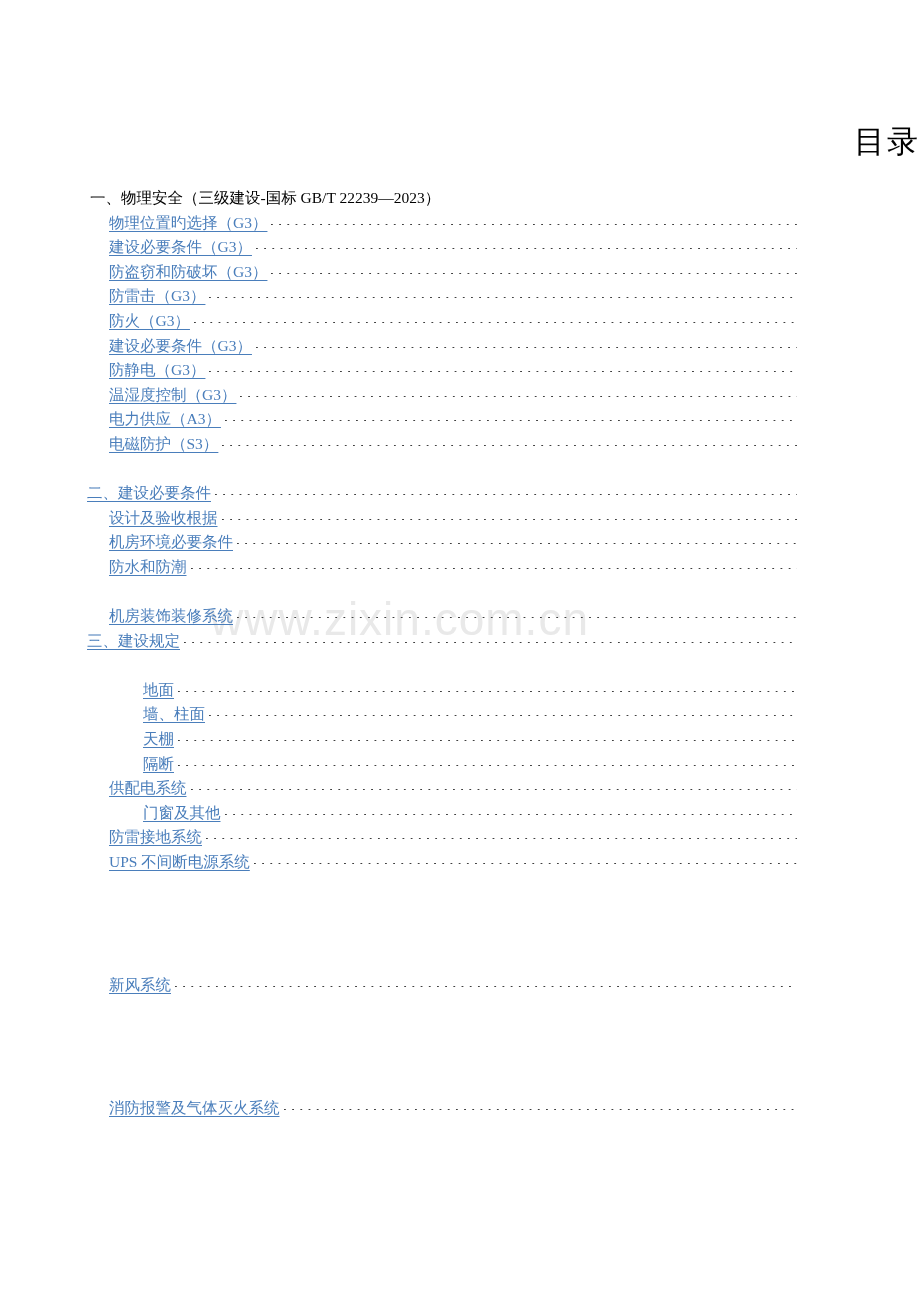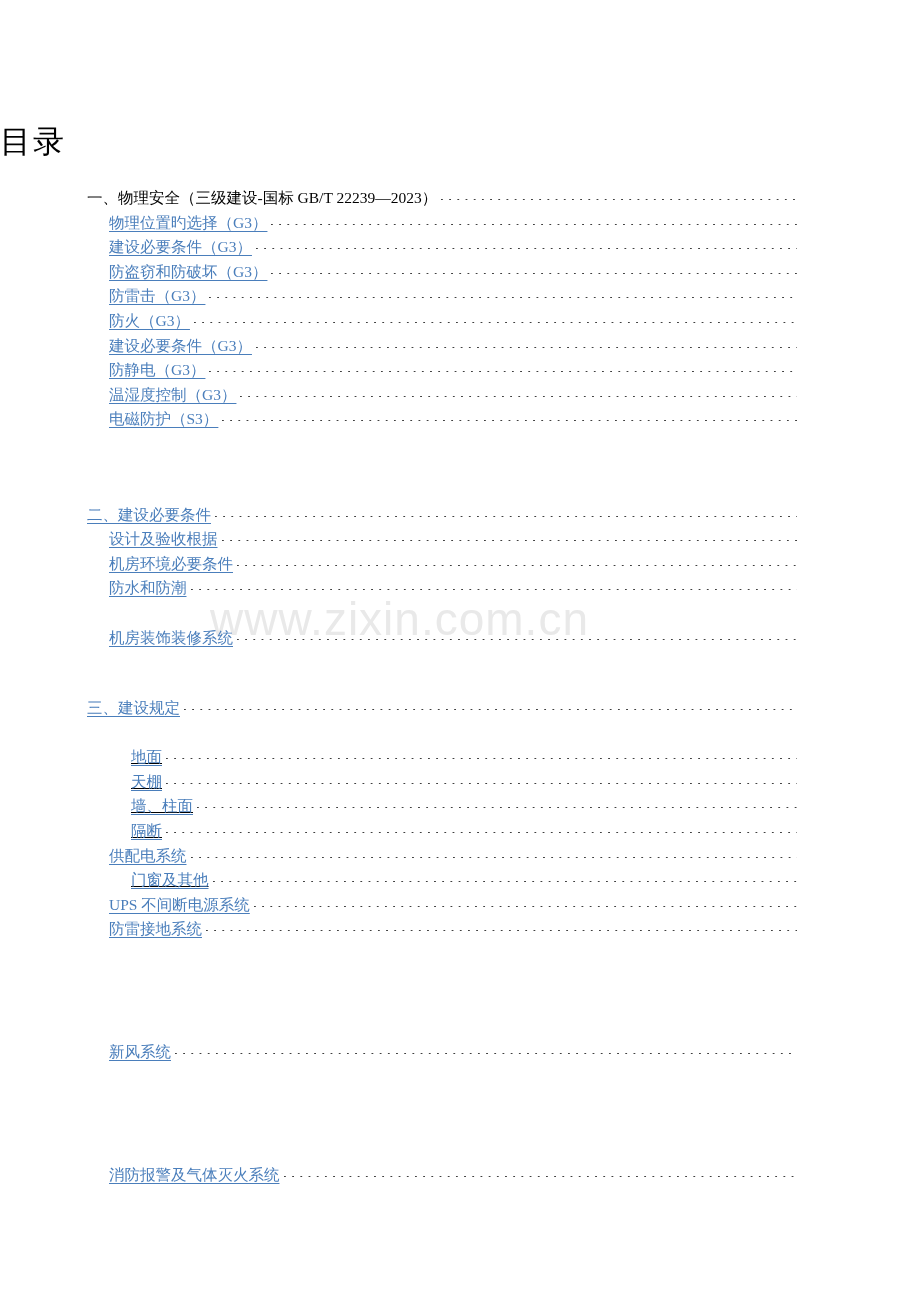--- a/index.html
+++ b/index.html
@@ -31,21 +31,21 @@
     pointer-events: none;
     z-index: 0;
   }
 
   
   .doc-title {
     position: absolute;
     left: 0;
     top: 120px;
     width: 920px;
-    text-align: left;
+    text-align: right;
     font-size: 31px;
     line-height: 44px;
     color: #000000;
     letter-spacing: 2px;
     z-index: 2;
   }
 
   
   .toc {
     position: absolute;
@@ -85,44 +85,44 @@
     left: 0;
     right: 0;
     top: 0;
     height: 2px;
     background-image: radial-gradient(circle at 1px 1px, #3f3f3f 0.9px, rgba(0,0,0,0) 1.1px);
     background-size: 8.2px 2px;
     background-repeat: repeat-x;
   }
 
   
-  .lvl0 { margin-left: 0px; }
+  .lvl0 { margin-left: 0px; flex-direction: column; }
   .lvl0 .label { color: #000000; }
 
   
-  .lvl0link { margin-left: 0px; margin-top: 46px; }
+  .lvl0link { margin-left: 0px; }
   .lvl0link .label {
     color: #4a7ebb;
     text-decoration: underline;
     text-underline-offset: 2.5px;
     text-decoration-thickness: 1px;
   }
 
   
   .lvl1 { margin-left: 22px; }
   .lvl1 .label {
     color: #4a7ebb;
     text-decoration: underline;
     text-underline-offset: 2.5px;
     text-decoration-thickness: 1px;
     text-align: center;
   }
 
   
-  .lvl2 { margin-left: 44px; text-decoration: underline; }
+  .lvl2 { margin-left: 56px; }
   .lvl2 .label {
     color: #4a7ebb;
     text-decoration: underline;
     text-underline-offset: 2.5px;
     text-decoration-thickness: 1px;
   }
 
   
   .cont { margin-left: 44px; }
 
@@ -172,20 +172,24 @@
       </div>
       <div class="toc-line lvl1">
         <span class="label">防静电（G3）</span>
         <span class="leader"></span>
       </div>
       <div class="toc-line lvl1">
         <span class="label">温湿度控制（G3）</span>
         <span class="leader"></span>
       </div>
       <div class="toc-line lvl1">
+        <span class="label">电力供应（A3）</span>
+        <span class="leader"></span>
+      </div>
+      <div class="toc-line lvl1">
         <span class="label">电磁防护（S3）</span>
         <span class="leader"></span>
       </div>
       <div class="spacer"></div>
       <div class="toc-line lvl0link">
         <span class="label">二、建设必要条件</span>
         <span class="leader"></span>
       </div>
       <div class="toc-line lvl1">
         <span class="label">设计及验收根据</span>
@@ -207,47 +211,47 @@
       <div class="toc-line lvl0link">
         <span class="label">三、建设规定</span>
         <span class="leader"></span>
       </div>
       <div class="toc-line cont"></div>
       <div class="toc-line lvl2">
         <span class="label">地面</span>
         <span class="leader"></span>
       </div>
       <div class="toc-line lvl2">
+        <span class="label">墙、柱面</span>
+        <span class="leader"></span>
+      </div>
+      <div class="toc-line lvl2">
         <span class="label">天棚</span>
         <span class="leader"></span>
       </div>
       <div class="toc-line lvl2">
-        <span class="label">墙、柱面</span>
-        <span class="leader"></span>
-      </div>
-      <div class="toc-line lvl2">
         <span class="label">隔断</span>
         <span class="leader"></span>
       </div>
       <div class="toc-line lvl1">
         <span class="label">供配电系统</span>
         <span class="leader"></span>
       </div>
       <div class="toc-line lvl2">
         <span class="label">门窗及其他</span>
         <span class="leader"></span>
       </div>
       <div class="toc-line lvl1">
+        <span class="label">防雷接地系统</span>
+        <span class="leader"></span>
+      </div>
+      <div class="toc-line lvl1">
         <span class="label"> UPS 不间断电源系统</span>
         <span class="leader"></span>
       </div>
-      <div class="toc-line lvl1">
-        <span class="label">防雷接地系统</span>
-        <span class="leader"></span>
-      </div>
       <div class="toc-line cont"></div>
       <div class="toc-line cont"></div>
       <div class="toc-line cont"></div>
       <div class="toc-line cont"></div>
       <div class="toc-line lvl1">
         <span class="label">新风系统</span>
         <span class="leader"></span>
       </div>
       <div class="toc-line cont"></div>
       <div class="toc-line cont"></div>

